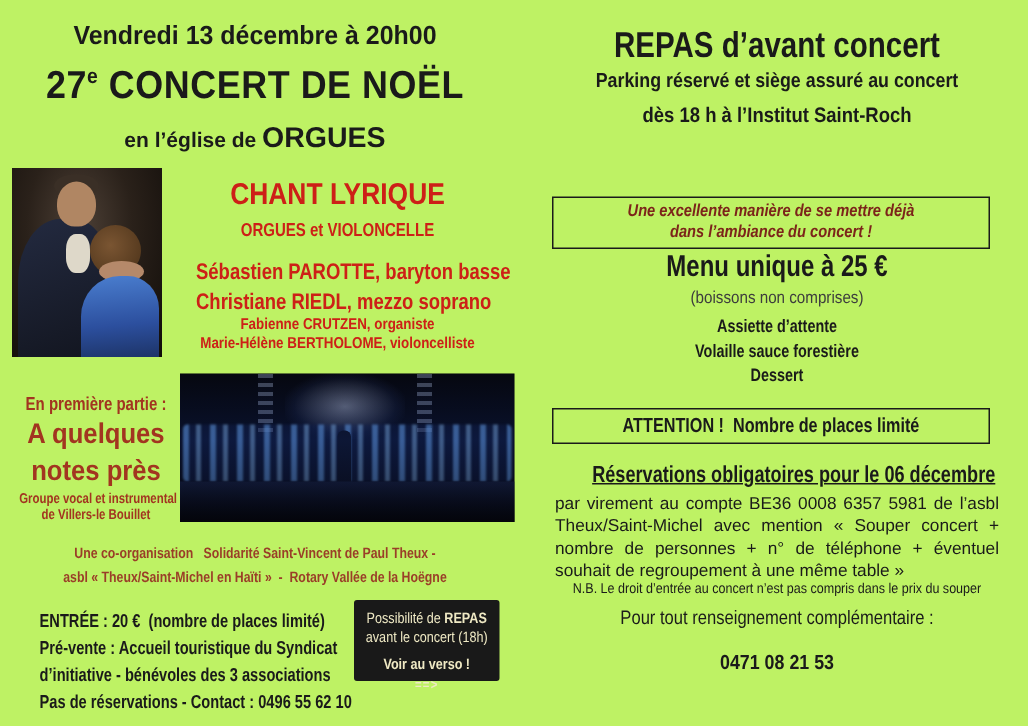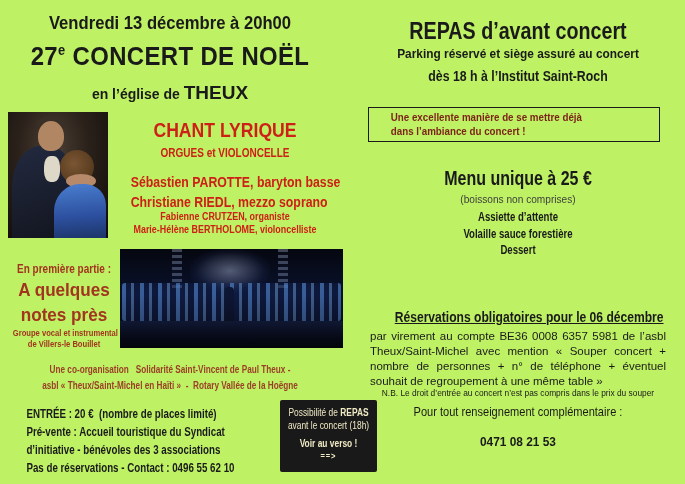--- a/index.html
+++ b/index.html
@@ -30,21 +30,21 @@
   .church-name{font-size:19px;}
   .chant{left:110px;top:119px;width:230px;font-size:20px;}
   .orgues{left:110px;top:146px;width:230px;font-size:12.5px;}
   .perf{left:110px;top:172px;width:230px;font-size:15px;line-height:20px;}
   .mus{left:110px;top:210px;width:230px;font-size:10.5px;line-height:12.5px;}
   .fpl{left:0;top:262px;width:128px;font-size:12.5px;}
   .gname{left:0;top:277px;width:128px;font-size:19px;line-height:25px;}
   .gdesc{left:0;top:327px;width:128px;font-size:9.5px;line-height:11px;}
   .coorg{left:0;top:362px;width:340px;font-size:10px;line-height:15.5px;}
   .entry{left:0;top:405px;width:240px;font-size:12.5px;line-height:18px;}
-  .mealbox{left:236px;top:400px;width:97px;height:72px;background:#191919;color:#efe9c4;border-radius:2px;margin-left:44px;}
+  .mealbox{left:236px;top:400px;width:97px;height:54px;background:#191919;color:#efe9c4;border-radius:2px;}
   .mealbox-in{padding-top:6px;font-size:10px;line-height:13px;text-align:center;transform:scaleX(.84);transform-origin:50% 50%;}
   .mb-voir{margin-top:5px;font-weight:bold;}
   .mb-arrow{font-size:9px;font-weight:bold;letter-spacing:1px;}
 
   
   .duo{left:8px;top:112px;width:100px;height:126px;overflow:hidden;
        background:radial-gradient(ellipse at 45% 30%,#4d4036 0%,#2a211a 45%,#100c09 100%);}
   .duo-man-suit{position:absolute;left:4px;top:34px;width:62px;height:92px;
        background:linear-gradient(160deg,#232a40,#12151f);border-radius:45% 40% 0 0;}
   .duo-man-hair{position:absolute;left:28px;top:4px;width:30px;height:16px;background:#3a2f26;border-radius:50%;}
@@ -68,22 +68,22 @@
   .choir-stage{position:absolute;left:0;top:72px;width:223px;height:27px;
        background:linear-gradient(180deg,#131a30,#060810);}
   .choir-wash{position:absolute;left:0;top:0;width:223px;height:99px;
        background:linear-gradient(180deg,rgba(8,12,30,.2) 0%,rgba(20,45,120,.3) 45%,rgba(10,18,50,.4) 75%,rgba(3,4,10,.85) 100%);}
 
   
   .page-right{left:360px;top:0;width:325px;height:484px;}
   .r-title{left:0;top:17px;width:316px;font-size:24px;}
   .r-sub1{left:0;top:46px;width:316px;font-size:13.5px;}
   .r-sub2{left:0;top:68px;width:316px;font-size:14px;}
-  .ambiance{left:8px;top:107px;width:290px;height:31px;border:1.5px solid #1a1a1a;
-       font-size:11.5px;line-height:14px;padding-top:2px;color:#7c241a;font-weight:bold;text-align:left;}
+  .ambiance{left:8px;top:131px;width:290px;height:31px;border:1.5px solid #1a1a1a;
+       font-size:11.5px;line-height:14px;padding-top:2px;color:#7c241a;font-weight:bold;text-align:center;font-style:italic;}
   .menu-title{left:0;top:167px;width:316px;font-size:20px;}
   .menu-note{left:0;top:193px;width:316px;font-size:11.5px;color:#3d3d3d;}
   .menu-items{left:0;top:209px;width:316px;font-size:12px;line-height:16.5px;}
   .attention{left:8px;top:272px;width:290px;height:22px;border:1.5px solid #1a1a1a;
        font-size:13.5px;line-height:22px;font-weight:bold;text-align:center;}
   .res-title{left:0;top:308px;width:316px;font-size:15.5px;text-decoration:underline;}
   .res-body{left:10px;top:329px;width:296px;font-size:11.5px;line-height:15px;text-align:justify;}
   .nb{left:0;top:387px;width:316px;font-size:9.5px;}
   .info{left:0;top:404px;width:316px;font-size:13px;}
   .phone{left:0;top:434px;width:316px;font-size:13.5px;font-weight:bold;}
@@ -94,21 +94,21 @@
 <div class="flyer">
 
   <section class="abs page-left">
 
     <div class="abs ctr b nw date sx95">Vendredi 13 décembre à 20h00</div>
 
     <div class="abs ctr b title sx92"><span>27</span><sup>e</sup><span> CONCERT DE NOËL</span></div>
 
     <div class="abs ctr b church">
       <span>en l’église de</span>
-      <span class="church-name">THEUX</span>
+      <span class="church-name">ORGUES</span>
     </div>
 
     <div class="abs duo">
       <div class="duo-man-suit"></div>
       <div class="duo-man-hair"></div>
       <div class="duo-man-head"></div>
       <div class="duo-ruffle"></div>
       <div class="duo-woman-hair"></div>
       <div class="duo-woman-shoulder"></div>
       <div class="duo-woman-dress"></div>
@@ -187,20 +187,23 @@
 
     <div class="abs ctr b nw menu-title sx80">Menu unique à 25 €</div>
     <div class="abs ctr nw menu-note sx88">(boissons non comprises)</div>
 
     <div class="abs ctr b menu-items sx80">
       <div class="nw">Assiette d’attente</div>
       <div class="nw">Volaille sauce forestière</div>
       <div class="nw">Dessert</div>
     </div>
 
+    <div class="abs attention">
+      <div class="nw sx80">ATTENTION !  Nombre de places limité</div>
+    </div>
 
     <div class="abs ctr b nw res-title sx78">Réservations obligatoires pour le 06 décembre</div>
     <div class="abs res-body">par virement au compte BE36 0008 6357 5981 de l’asbl Theux/Saint-Michel avec mention « Souper concert + nombre de personnes + n° de téléphone + éventuel souhait de regroupement à une même table »</div>
 
     <div class="abs ctr nw nb sx88">N.B. Le droit d’entrée au concert n’est pas compris dans le prix du souper</div>
     <div class="abs ctr nw info sx85">Pour tout renseignement complémentaire :</div>
     <div class="abs ctr nw phone sx88">0471 08 21 53</div>
 
   </section>
 

